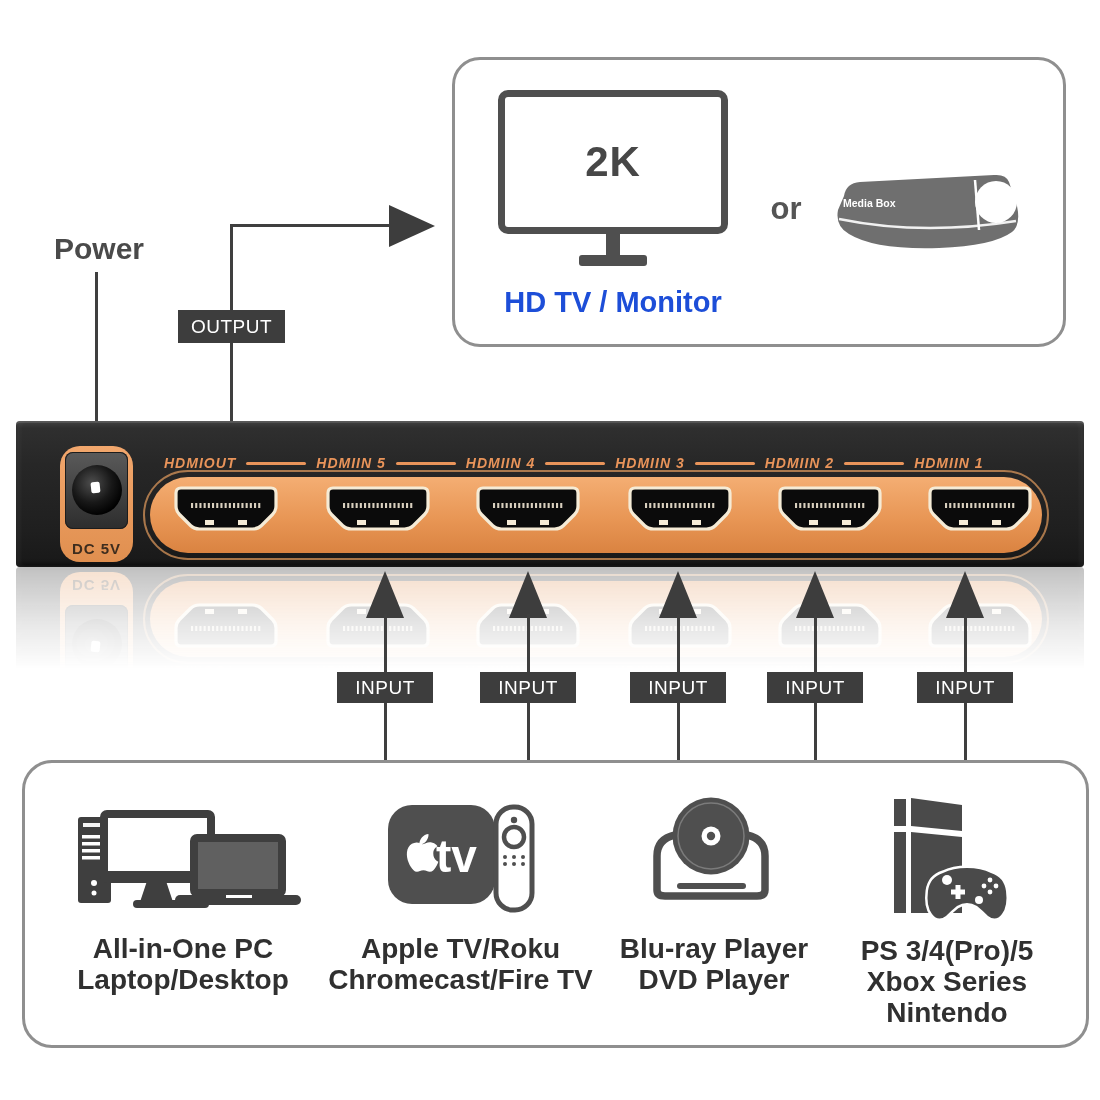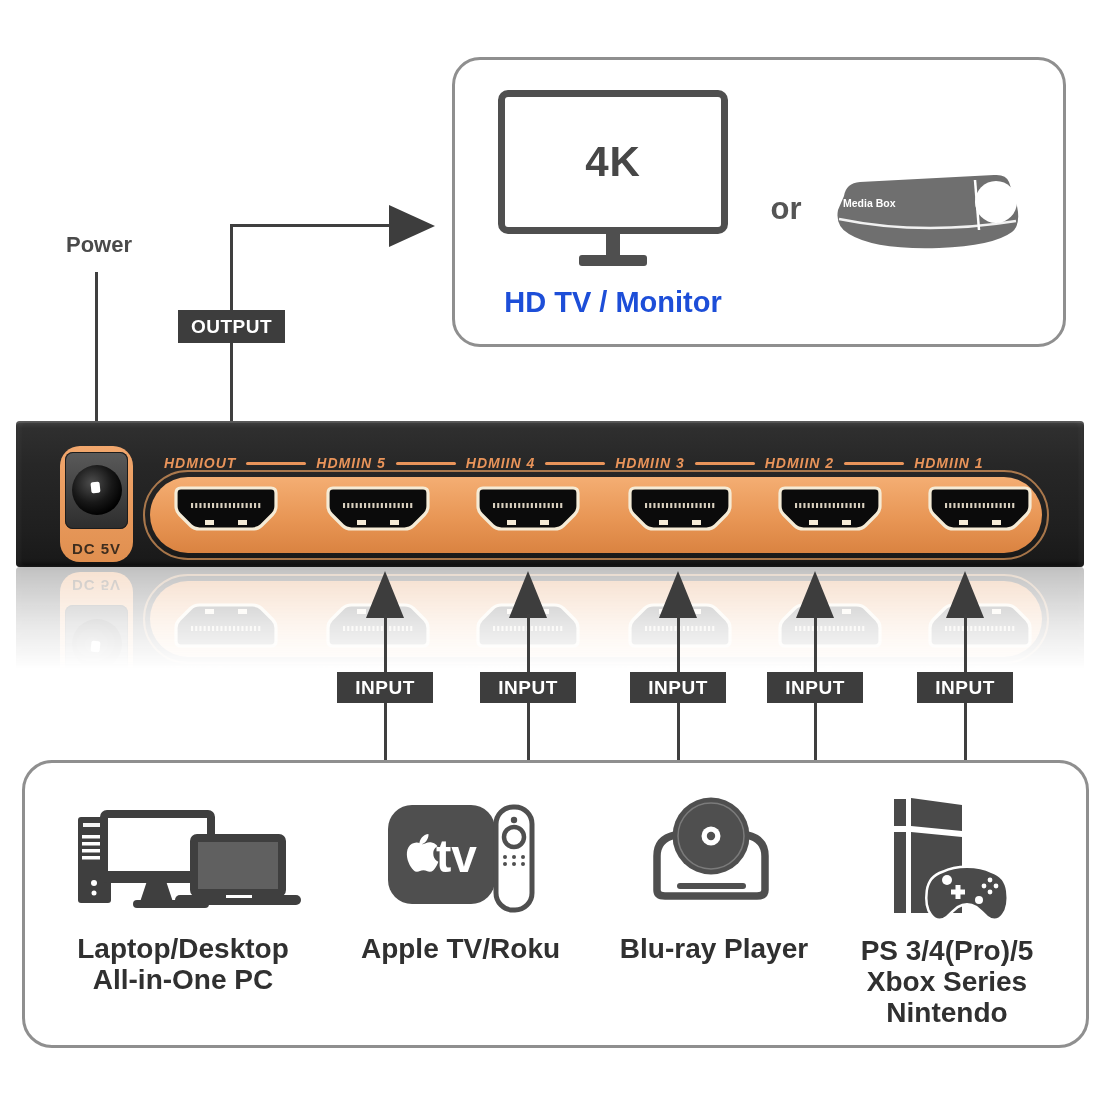--- a/index.html
+++ b/index.html
@@ -13,29 +13,29 @@
   .hline{height:3px;}
   .arrow-right{position:absolute;width:0;height:0;
     border-top:21px solid transparent;border-bottom:21px solid transparent;
     border-left:46px solid #3D3D3D;}
   .arrow-up{position:absolute;width:0;height:0;
     border-left:19px solid transparent;border-right:19px solid transparent;
     border-bottom:47px solid #3D3D3D;}
 
   
   .tagbox{position:absolute;background:#3D3D3D;color:#fff;display:flex;
-    align-items:center;justify-content:center;font-weight:700;font-size:19px;
+    align-items:center;justify-content:center;font-weight:400;font-size:19px;
     letter-spacing:.5px;z-index:3;}
 
   
   .bigbox{position:absolute;background:#fff;border:3px solid #8F8F8F;border-radius:28px;}
 
   
   .power-label{position:absolute;left:44px;top:232px;width:110px;text-align:center;
-    font-size:22px;font-weight:700;color:#4A4A4A;}
+    font-size:30px;font-weight:700;color:#4A4A4A;}
   .monitor{position:absolute;left:43px;top:30px;width:216px;height:130px;
     border:7px solid #4F4F4F;border-radius:10px;background:#fff;
     display:flex;align-items:center;justify-content:center;}
   .monitor-badge{font-size:42px;font-weight:700;color:#474747;letter-spacing:1px;}
   .monitor-neck{position:absolute;left:151px;top:173px;width:14px;height:24px;background:#4F4F4F;}
   .monitor-base{position:absolute;left:124px;top:195px;width:68px;height:11px;background:#4F4F4F;border-radius:3px;}
   .disp-caption{position:absolute;top:226px;font-size:29px;font-weight:700;color:#1d4ed8;text-align:center;}
   .or-text{position:absolute;left:301px;top:131px;width:60px;text-align:center;
     font-size:31px;font-weight:700;color:#555;}
 
@@ -84,21 +84,21 @@
   <div class="power-label">Power</div>
   <div class="vline" style="left:95px;top:272px;height:176px;"></div>
 
   <div class="vline" style="left:230px;top:224px;height:230px;"></div>
   <div class="hline" style="left:230px;top:224px;width:160px;"></div>
   <div class="arrow-right" style="left:389px;top:205px;"></div>
   <div class="tagbox" style="left:178px;top:310px;width:107px;height:33px;">OUTPUT</div>
 
   <div class="bigbox" style="left:452px;top:57px;width:608px;height:284px;">
     <div class="monitor">
-      <span class="monitor-badge">4K</span>
+      <span class="monitor-badge">2K</span>
     </div>
     <div class="monitor-neck"></div>
     <div class="monitor-base"></div>
     <div class="disp-caption" style="left:18px;width:280px;">HD TV / Monitor</div>
 
     <div class="or-text">or</div>
 
     <svg class="abs" style="left:372px;top:112px;" width="198" height="82" viewBox="0 0 198 82">
       <path d="M17 24 Q19 11 33 10 L167 3 Q179 2 182 10 L190 34 Q194 53 185 60 Q166 74 112 76 Q48 78 22 62 Q8 54 11 38 Z" fill="#6F6F6F"></path>
       <path d="M12 47 Q95 64 189 49" stroke="#FFFFFF" stroke-width="2.5" fill="none" opacity=".9"></path>
@@ -322,28 +322,30 @@
       <rect x="64.5" y="92" width="5" height="14" fill="#FFFFFF"></rect>
       <rect x="60" y="96.5" width="14" height="5" fill="#FFFFFF"></rect>
       <circle cx="99" cy="87" r="2.4" fill="#FFFFFF"></circle>
         <circle cx="93" cy="93" r="2.4" fill="#FFFFFF"></circle>
       <circle cx="105" cy="93" r="2.4" fill="#FFFFFF"></circle>
         <circle cx="99" cy="99" r="2.4" fill="#FFFFFF"></circle>
       <circle cx="88" cy="107" r="4" fill="#FFFFFF"></circle>
     </svg>
 
     <div class="src-caption" style="left:8px;top:170px;width:300px;">
+      <div>All-in-One PC</div>
       <div>Laptop/Desktop</div>
-      <div>All-in-One PC</div>
     </div>
     <div class="src-caption" style="left:263px;top:170px;width:345px;">
       <div>Apple TV/Roku</div>
+      <div>Chromecast/Fire TV</div>
     </div>
     <div class="src-caption" style="left:539px;top:170px;width:300px;">
       <div>Blu-ray Player</div>
+      <div>DVD Player</div>
     </div>
     <div class="src-caption" style="left:772px;top:172px;width:300px;">
       <div>PS 3/4(Pro)/5</div>
       <div>Xbox Series</div>
       <div>Nintendo</div>
     </div>
   </div>
 
 </div>
 

